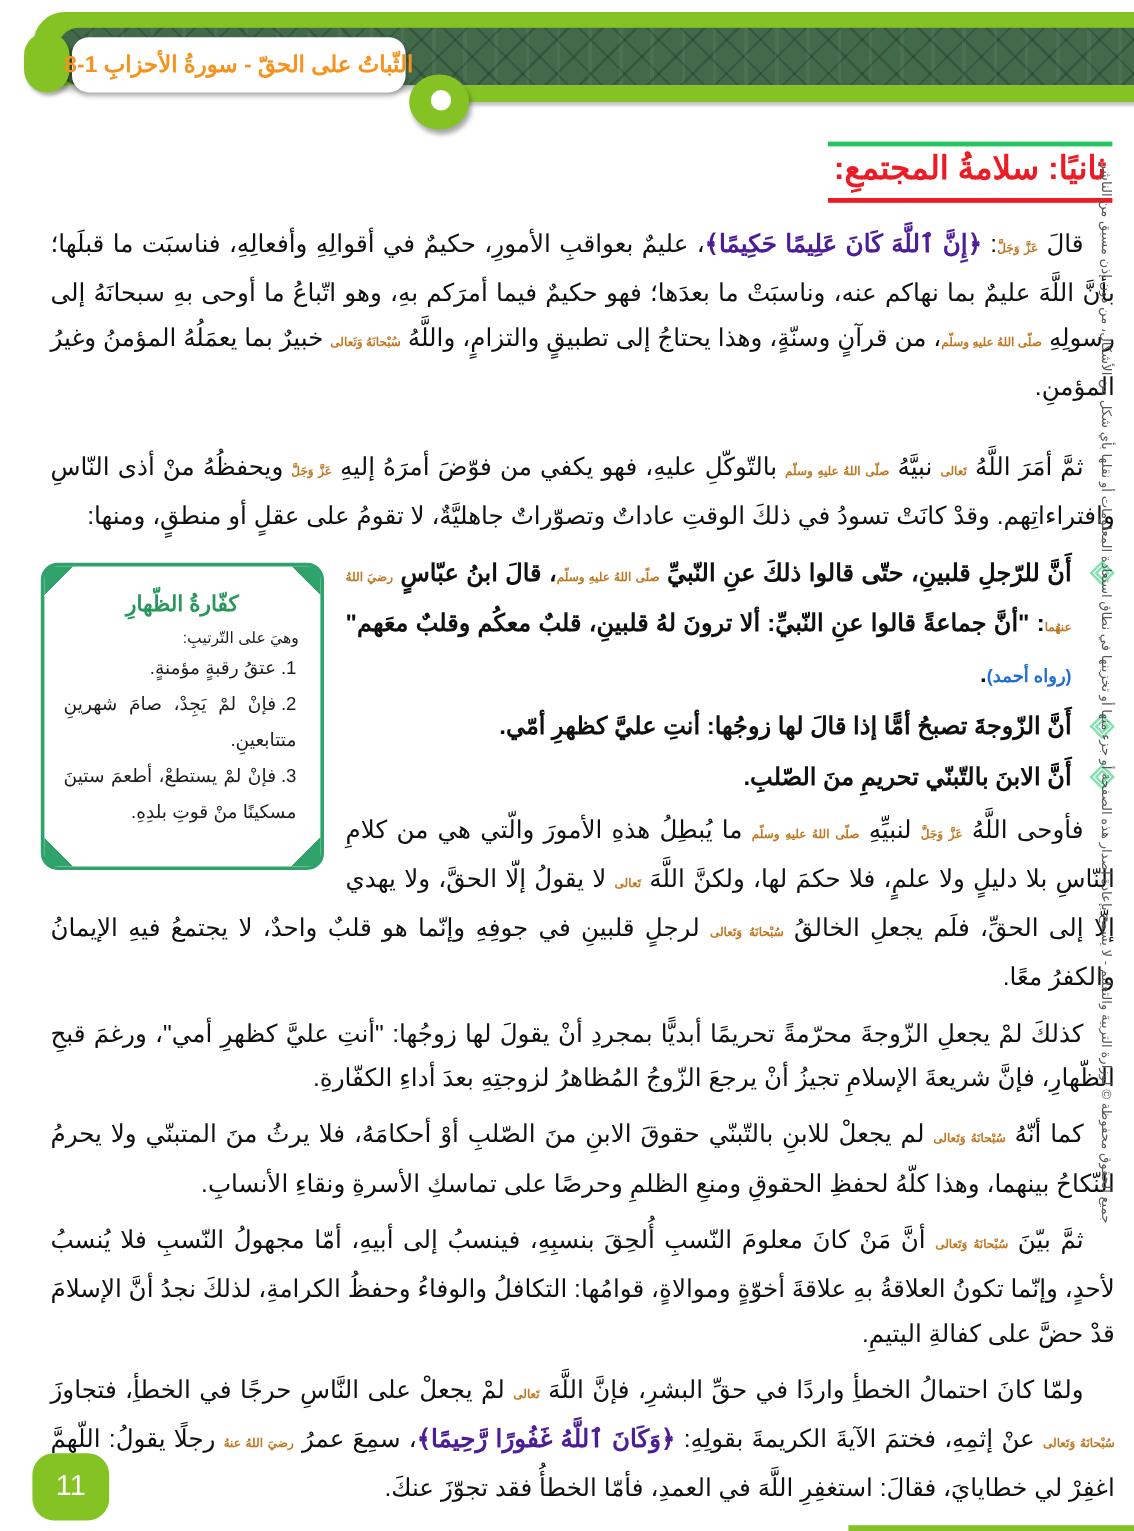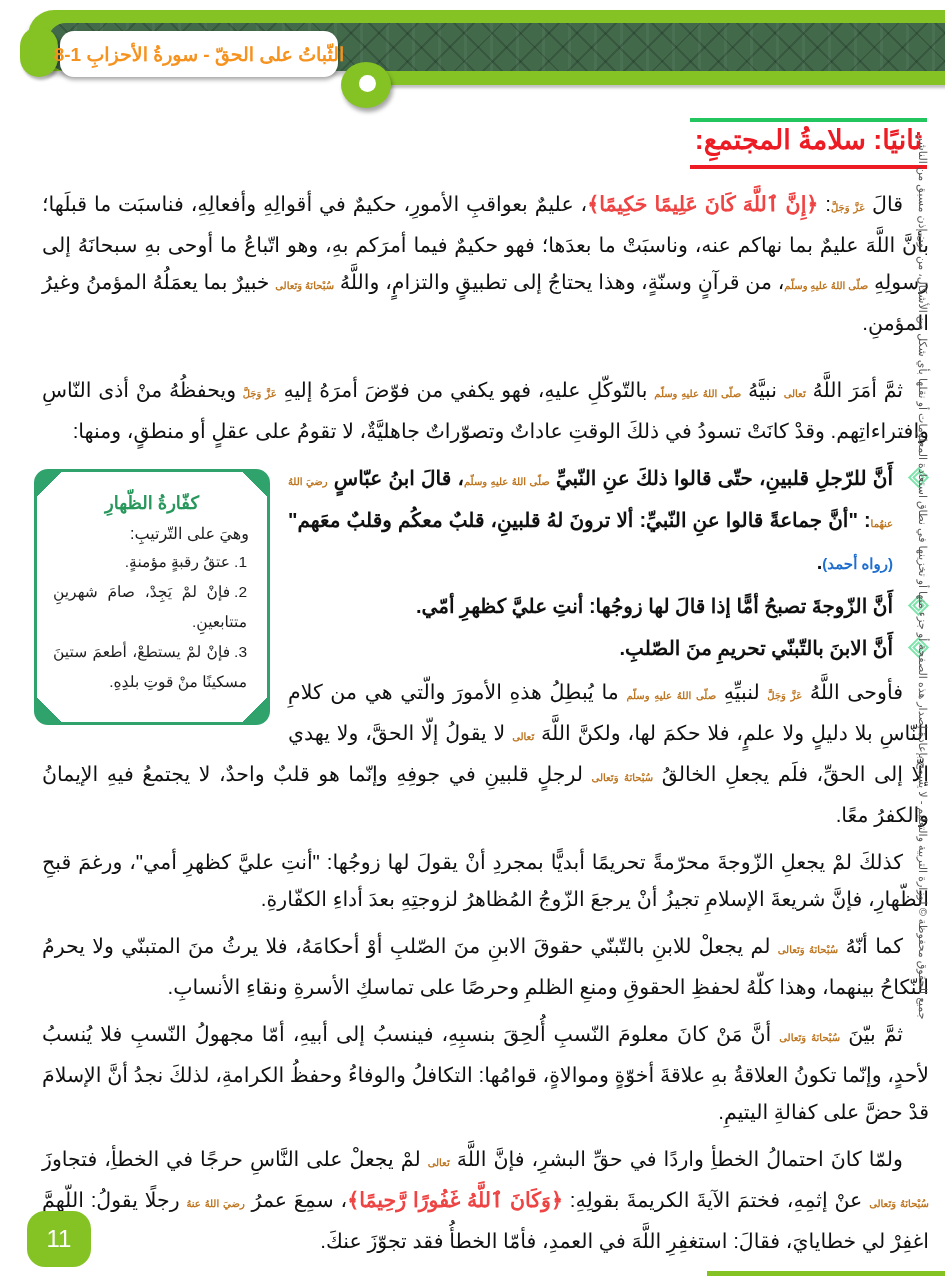--- a/index.html
+++ b/index.html
@@ -33,21 +33,21 @@
   .content{position:absolute;top:114px;right:0;left:0;padding:0 36px 0 42px;direction:rtl;}
   .heading-row{text-align:right;margin:4px 2px 16px 0;}
   .section-heading{display:inline-block;color:#ec1b24;font-size:27px;font-weight:bold;
                    border-top:4px solid #22c55e;border-bottom:4px solid #ec1b24;
                    padding:2px 5px 7px;line-height:1.25;}
   .para{font-size:20.5px;line-height:37px;text-align:justify;color:#101010;
         text-indent:26px;margin:0 0 10px;}
   .para.lead{margin-bottom:30px;}
   .para.gap-top{margin-top:6px;}
   .seg-h{font-size:10px;color:#bf7722;font-weight:bold;}
-  .seg-q{color:#ef4444;font-weight:bold;}
+  .seg-q{color:#4c1d95;font-weight:bold;}
   .seg-src{color:#1f6fd0;font-size:15px;}
 
   
   .beliefs{list-style:none;margin:2px 0 0;padding:0;}
   .beliefs li{position:relative;padding-right:36px;font-size:20px;font-weight:bold;
               line-height:38px;text-align:justify;margin-bottom:4px;color:#101010;}
   .diamond{position:absolute;right:3px;top:11px;width:11px;height:11px;
            border:2px solid #7fe3ac;transform:rotate(45deg);}
   .diamond::after{content:'';position:absolute;inset:1px;border:2px solid #7fe3ac;}
 
@@ -55,21 +55,21 @@
   .kaffara{float:left;width:236px;min-height:256px;margin:10px 18px 6px -8px;
            border:3px solid #2fa36b;border-radius:14px;box-sizing:border-box;
            padding:16px 14px 10px;direction:rtl;
            background:
              linear-gradient(135deg,#2fa36b 17px,transparent 17px),
              linear-gradient(225deg,#2fa36b 17px,transparent 17px),
              linear-gradient(45deg,#2fa36b 17px,transparent 17px),
              linear-gradient(315deg,#2fa36b 17px,transparent 17px),
              #fff;}
   .kaffara-title{text-align:center;color:#27975c;font-size:18px;font-weight:bold;margin:4px 0 10px;}
-  .kaffara-intro{font-size:16px;color:#1c1c1c;margin:0 4px 4px;}
+  .kaffara-intro{font-size:13px;color:#1c1c1c;margin:0 4px 4px;}
   .kaffara ol{list-style:none;margin:0;padding:0 6px 0 2px;}
   .kaffara li{font-size:15.5px;line-height:30px;text-align:justify;color:#1c1c1c;}
   .kaffara .num{margin-left:4px;}
 
   
   .page-badge{position:absolute;left:16px;top:1211px;width:64px;height:56px;background:#85c325;
               border-radius:18px;color:#fff;font-size:24px;display:flex;align-items:center;
               justify-content:center;margin-left:11px;}
   .bottom-strip{position:absolute;right:0;bottom:0;width:258px;height:5px;background:#85c325;}
 

